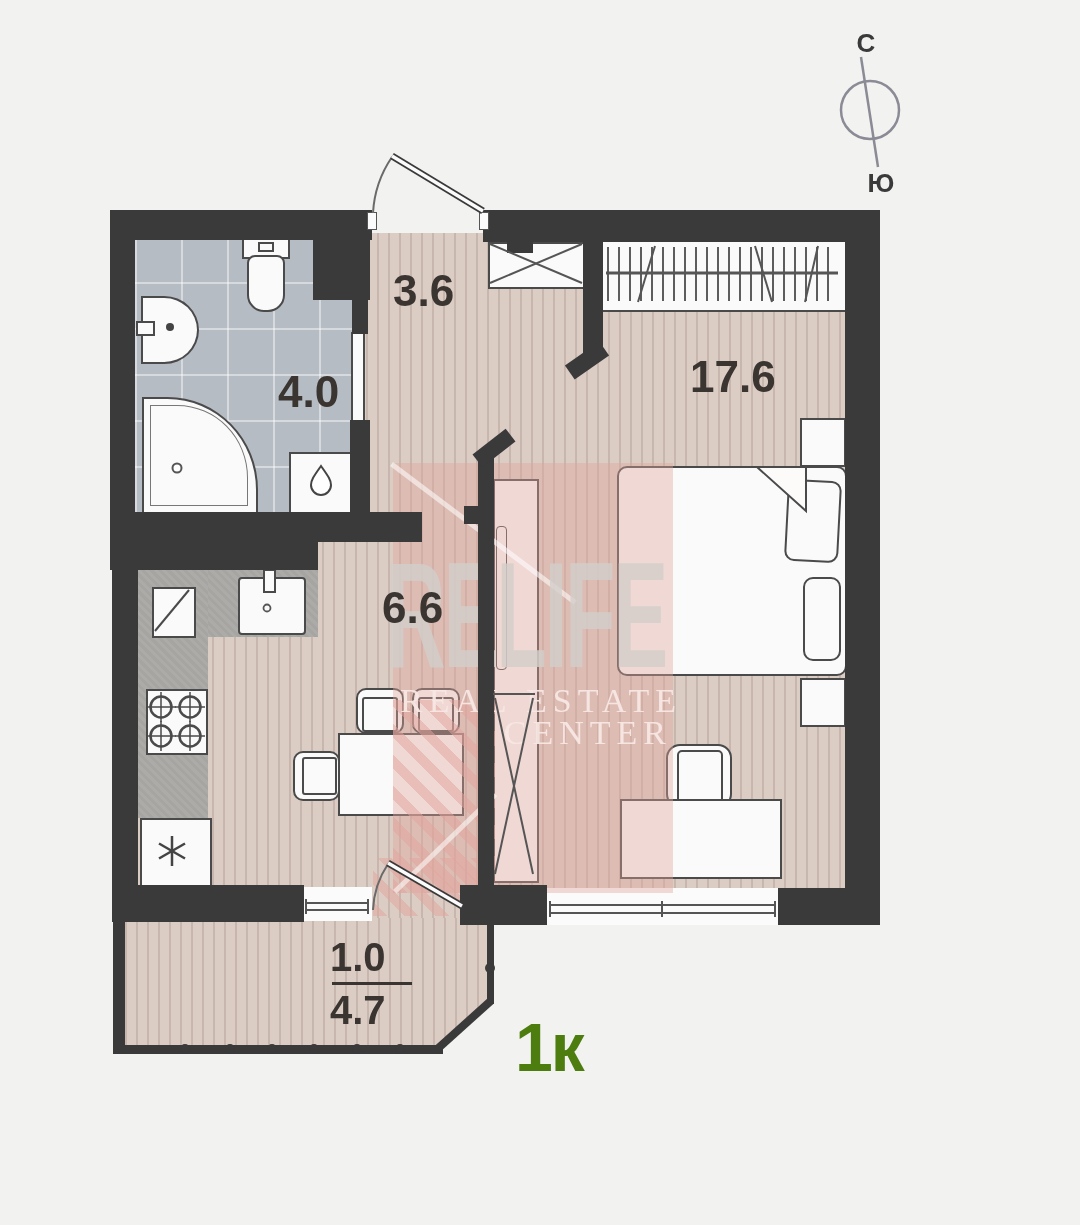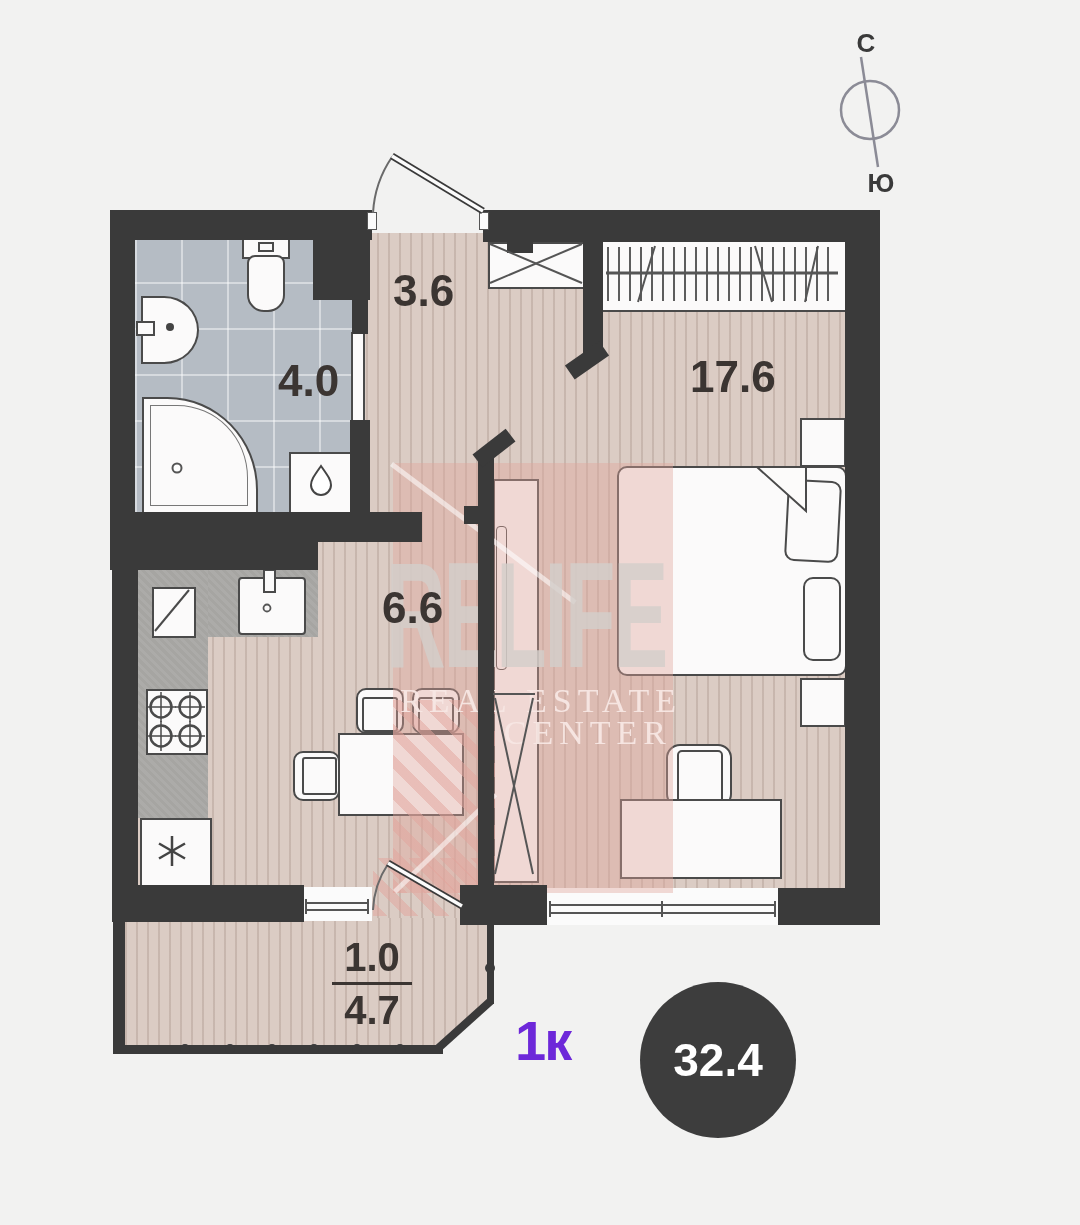--- a/index.html
+++ b/index.html
@@ -25,24 +25,24 @@
         background-image:repeating-linear-gradient(45deg,rgba(255,255,255,0.07) 0 3px,transparent 3px 6px);z-index:2;}
   
   .box{background:#fbfafa;border:2px solid #4a4a4a;}
   .round{border-radius:10px;}
   
   .wm-brand{font-weight:700;font-size:150px;letter-spacing:-4px;line-height:1;
             color:rgba(211,206,203,0.82);transform:scale(0.55,1);transform-origin:left top;white-space:nowrap;}
   .wm-serif{font-family:"Liberation Serif",serif;font-size:34px;letter-spacing:6px;
             color:rgba(247,231,228,0.95);text-align:right;white-space:nowrap;}
   .area-label{font-size:44px;font-weight:700;}
-  .frac{font-size:40px;font-weight:700;text-align:center;width:84px;}
+  .frac{font-size:40px;font-weight:700;text-align:left;width:84px;}
   .badge{background:#3d3d3d;border-radius:50%;display:flex;align-items:center;justify-content:center;
          color:#ffffff;font-size:46px;font-weight:700;}
-  .apt-type{font-size:56px;font-weight:700;color:#6d28d9;letter-spacing:-2px;}
+  .apt-type{font-size:68px;font-weight:700;color:#4d7c0f;letter-spacing:-2px;}
   .compass-letter{font-size:26px;font-weight:600;color:#3a3a3a;}
 </style>
 </head>
 <body>
 
 <div id="stage">
 
   <div class="abs floor wood" style="left:135px;top:233px;width:710px;height:689px;"></div>
   <div class="abs floor tile" style="left:135px;top:237px;width:222px;height:277px;"></div>
   <div class="abs floor wood" style="left:125px;top:918px;width:368px;height:133px;
@@ -225,26 +225,23 @@
         <line x1="306" y1="910" x2="368" y2="910"></line>
       <line x1="306" y1="899" x2="306" y2="914"></line>
         <line x1="368" y1="899" x2="368" y2="914"></line>
     </g>
   </svg>
 
   <div class="abs label compass-letter" style="left:852px;top:28px;width:28px;text-align:center;">С</div>
   <div class="abs label compass-letter" style="left:866px;top:168px;width:30px;text-align:center;">Ю</div>
 
   <div class="abs label area-label" style="left:393px;top:266px;">3.6</div>
-  <div class="abs label area-label" style="left:278px;top:356px;">4.0</div>
+  <div class="abs label area-label" style="left:278px;top:367px;">4.0</div>
   <div class="abs label area-label" style="left:690px;top:352px;">17.6</div>
   <div class="abs label area-label" style="left:382px;top:583px;">6.6</div>
 
   <div class="abs label frac" style="left:330px;top:935px;">1.0</div>
   <div class="abs" style="left:332px;top:982px;width:80px;height:3px;background:#3b3532;z-index:6;"></div>
   <div class="abs label frac" style="left:330px;top:988px;">4.7</div>
 
   <div class="abs label apt-type" style="left:515px;top:1008px;">1к</div>
-  <div class="abs badge" style="left:640px;top:982px;width:156px;height:156px;z-index:6;">
-    <span>32.4</span>
-  </div>
 
 </div>
 
 </body></html>

